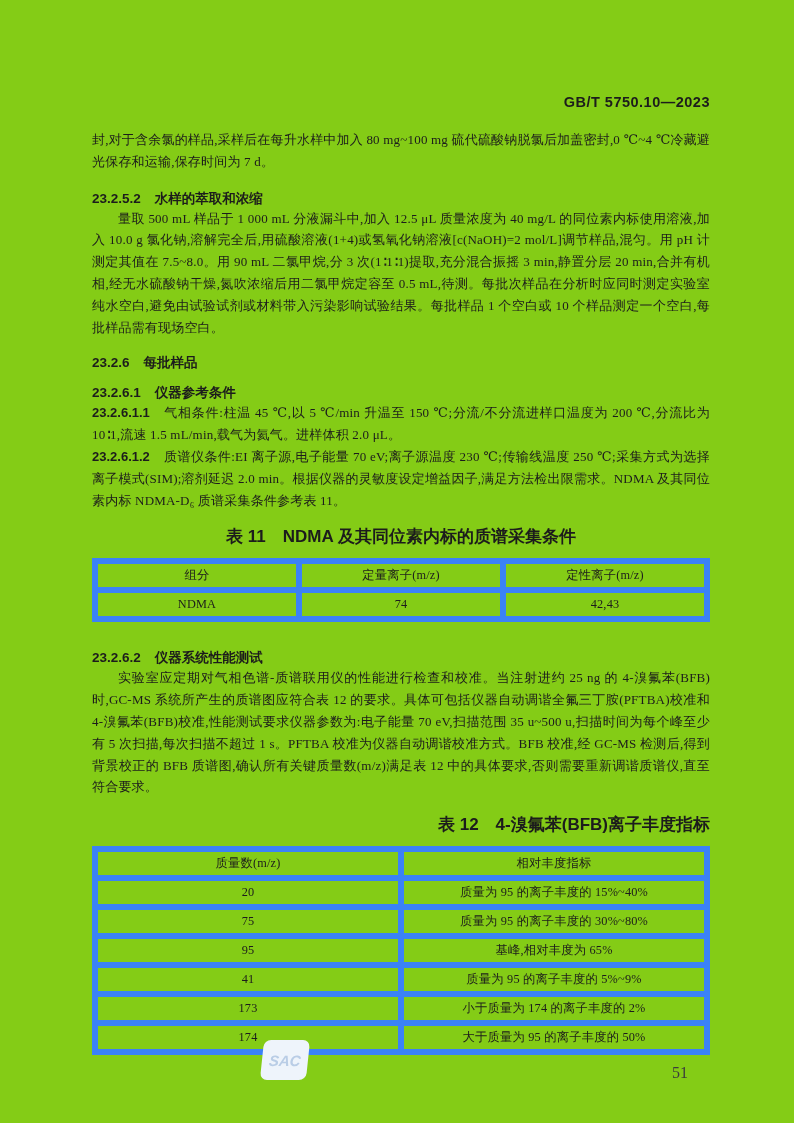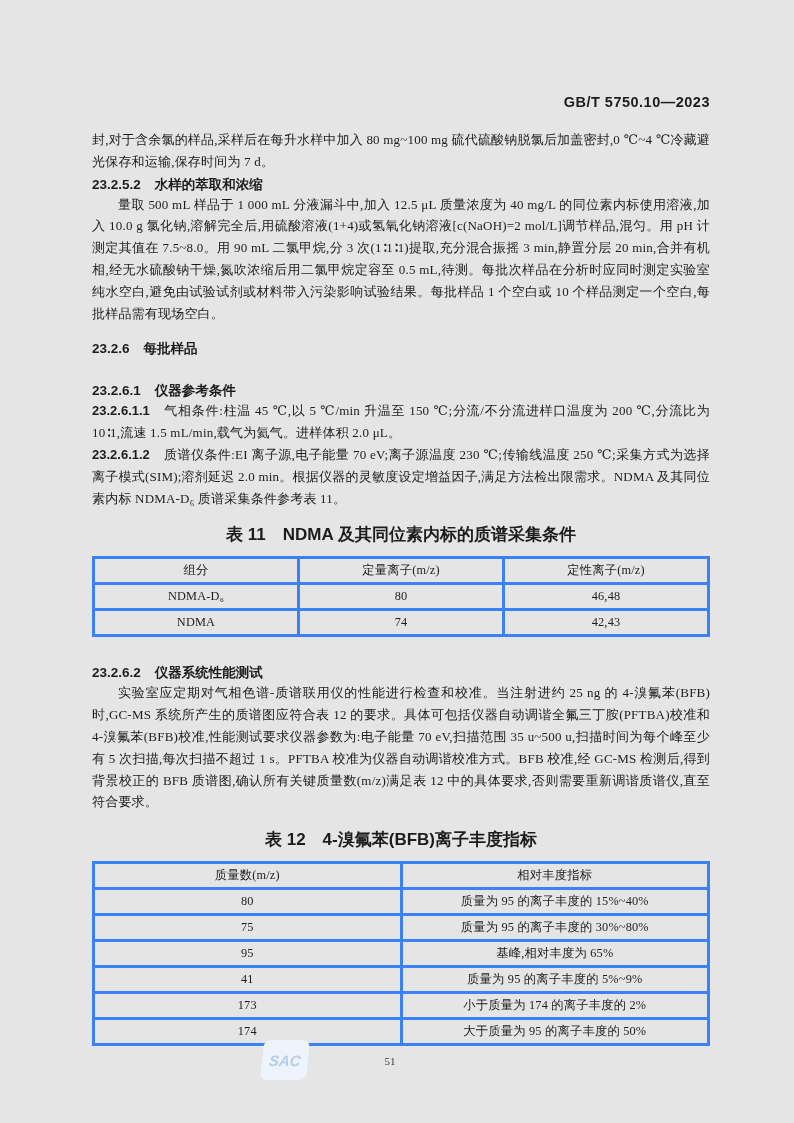--- a/index.html
+++ b/index.html
@@ -1,20 +1,20 @@
 <!DOCTYPE html>
 <html><head>
 <meta charset="utf-8">
 <style>
   html, body { margin: 0; padding: 0; background: #ffffff; }
   .page {
     position: relative;
     width: 794px; height: 1123px;
     margin: 0 auto;
-    background: #e5e5e5;
+    background: #84cc16;
     overflow: hidden;
     box-sizing: border-box;
     padding: 94px 84px 0 92px;
     color: #1c1c1c;
     font-family: "Liberation Serif", "DejaVu Serif", serif;
   }
   .doc-header {
     text-align: right;
     font-family: "Liberation Sans", "DejaVu Sans", sans-serif;
     font-weight: bold;
@@ -32,58 +32,58 @@
   p.cont { margin-top: 19px; }
   .indent { text-indent: 2em; }
   .heading {
     font-family: "Liberation Sans", "DejaVu Sans", sans-serif;
     font-weight: bold;
     font-size: 13.5px;
     line-height: 18px;
     margin: 0;
   }
   .hnum { font-family: "Liberation Sans", "DejaVu Sans", sans-serif; font-weight: bold; margin-right: 14px; letter-spacing: 0; }
-  .h-2352 { margin-top: 3px; }
+  .h-2352 { margin-top: 17px; }
   .h-236  { margin-top: 16px; }
-  .h-2361 { margin-top: 24px; }
+  .h-2361 { margin-top: 12px; }
   .h-2362 { margin-top: 27px; }
   .p-2352  { margin-top: 13px; }
   .p-23611 { margin-top: 9px; }
   .p-23612 { margin-top: 1px; }
   .p-2362  { margin-top: 12px; }
   .tbl-caption {
     text-align: center;
     font-family: "Liberation Sans", "DejaVu Sans", sans-serif;
     font-weight: bold;
     font-size: 17px;
     margin: 0;
   }
   .cap-11 { margin-top: 14px; }
-  .cap-12 { margin-top: 15px; }
+  .cap-12 { margin-top: 15px; text-align: right; }
   table.tbl {
     width: 100%;
     border-collapse: collapse;
     border: 2px solid #262626;
     margin-top: 10px;
     table-layout: fixed;
   }
   table.tbl th, table.tbl td {
-    border: 3px solid #3b82f6;
+    border: 6px solid #3b82f6;
     text-align: center;
     vertical-align: middle;
     font-weight: normal;
     font-size: 12.3px;
     height: 21px;
     padding: 1px 4px;
     letter-spacing: 0.2px;
   }
   .page-number {
-    text-align: center;
+    text-align: right;
     padding-right: 22px;
-    font-size: 11px;
+    font-size: 16px;
     color: #3c3c3c;
     margin-top: 9px;
   }
   .watermark {
     position: absolute;
     left: 262px; top: 1040px;
     width: 46px; height: 40px;
     background: #eef4fb;
     border-radius: 7px;
     display: flex; align-items: center; justify-content: center;
@@ -119,46 +119,41 @@
   <p class="tbl-caption cap-11">表 11　NDMA 及其同位素内标的质谱采集条件</p>
 
   <table class="tbl">
     <tbody>
         <tr>
       <th>组分</th>
       <th>定量离子(m/z)</th>
       <th>定性离子(m/z)</th>
     </tr>
     <tr>
-      <td>NDMA-D₆</td>
-      <td>80</td>
-      <td>46,48</td>
-    </tr>
-    <tr>
       <td>NDMA</td>
       <td>74</td>
       <td>42,43</td>
     </tr>
   </tbody>
     </table>
 
   <p class="heading h-2362"><span class="hnum">23.2.6.2</span><span>仪器系统性能测试</span></p>
 
   <p class="body indent p-2362">实验室应定期对气相色谱-质谱联用仪的性能进行检查和校准。当注射进约 25 ng 的 4-溴氟苯(BFB)时,GC-MS 系统所产生的质谱图应符合表 12 的要求。具体可包括仪器自动调谐全氟三丁胺(PFTBA)校准和 4-溴氟苯(BFB)校准,性能测试要求仪器参数为:电子能量 70 eV,扫描范围 35 u~500 u,扫描时间为每个峰至少有 5 次扫描,每次扫描不超过 1 s。PFTBA 校准为仪器自动调谐校准方式。BFB 校准,经 GC-MS 检测后,得到背景校正的 BFB 质谱图,确认所有关键质量数(m/z)满足表 12 中的具体要求,否则需要重新调谐质谱仪,直至符合要求。</p>
 
   <p class="tbl-caption cap-12">表 12　4-溴氟苯(BFB)离子丰度指标</p>
 
   <table class="tbl">
     <tbody>
         <tr>
       <th>质量数(m/z)</th>
       <th>相对丰度指标</th>
     </tr>
     <tr>
-      <td>80</td>
+      <td>20</td>
       <td>质量为 95 的离子丰度的 15%~40%</td>
     </tr>
     <tr>
       <td>75</td>
       <td>质量为 95 的离子丰度的 30%~80%</td>
     </tr>
     <tr>
       <td>95</td>
       <td>基峰,相对丰度为 65%</td>
     </tr>

